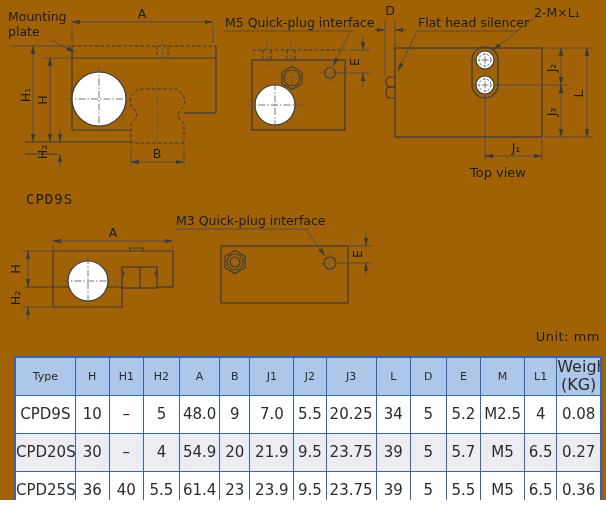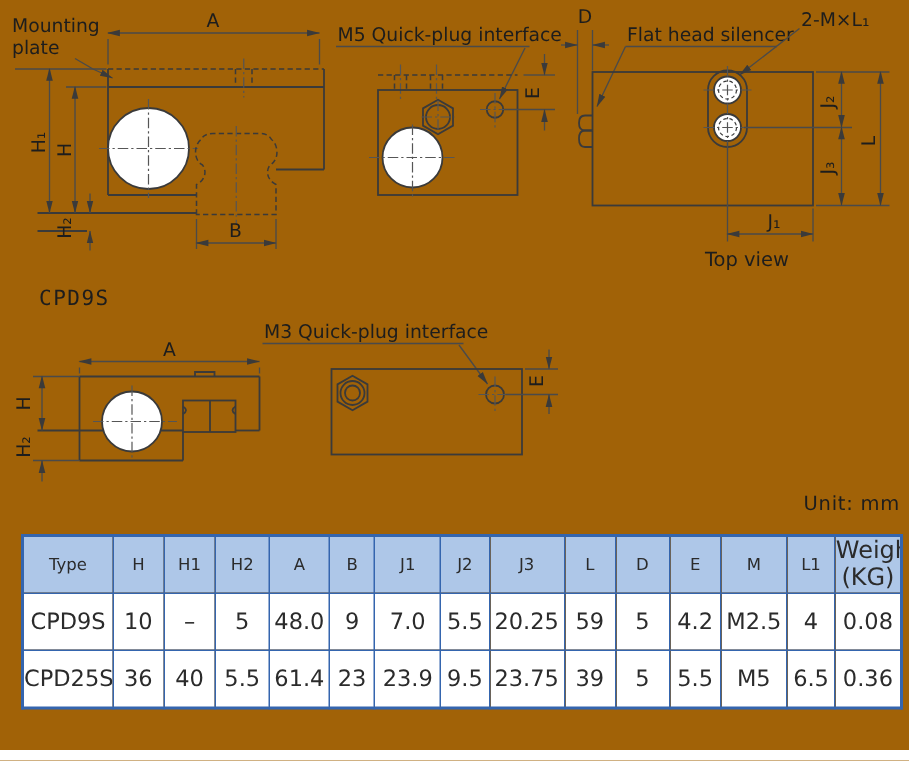--- a/index.html
+++ b/index.html
@@ -266,26 +266,43 @@
   <tr>
     <td>CPD9S</td>
     <td>10</td>
     <td>–</td>
     <td>5</td>
     <td>48.0</td>
     <td>9</td>
     <td>7.0</td>
     <td>5.5</td>
     <td>20.25</td>
-    <td>59</td>
+    <td>34</td>
     <td>5</td>
-    <td>4.2</td>
+    <td>5.2</td>
     <td>M2.5</td>
     <td>4</td>
     <td>0.08</td>
+  </tr>
+  <tr class="alt">
+    <td>CPD20S</td>
+    <td>30</td>
+    <td>–</td>
+    <td>4</td>
+    <td>54.9</td>
+    <td>20</td>
+    <td>21.9</td>
+    <td>9.5</td>
+    <td>23.75</td>
+    <td>39</td>
+    <td>5</td>
+    <td>5.7</td>
+    <td>M5</td>
+    <td>6.5</td>
+    <td>0.27</td>
   </tr>
   <tr>
     <td>CPD25S</td>
     <td>36</td>
     <td>40</td>
     <td>5.5</td>
     <td>61.4</td>
     <td>23</td>
     <td>23.9</td>
     <td>9.5</td>

